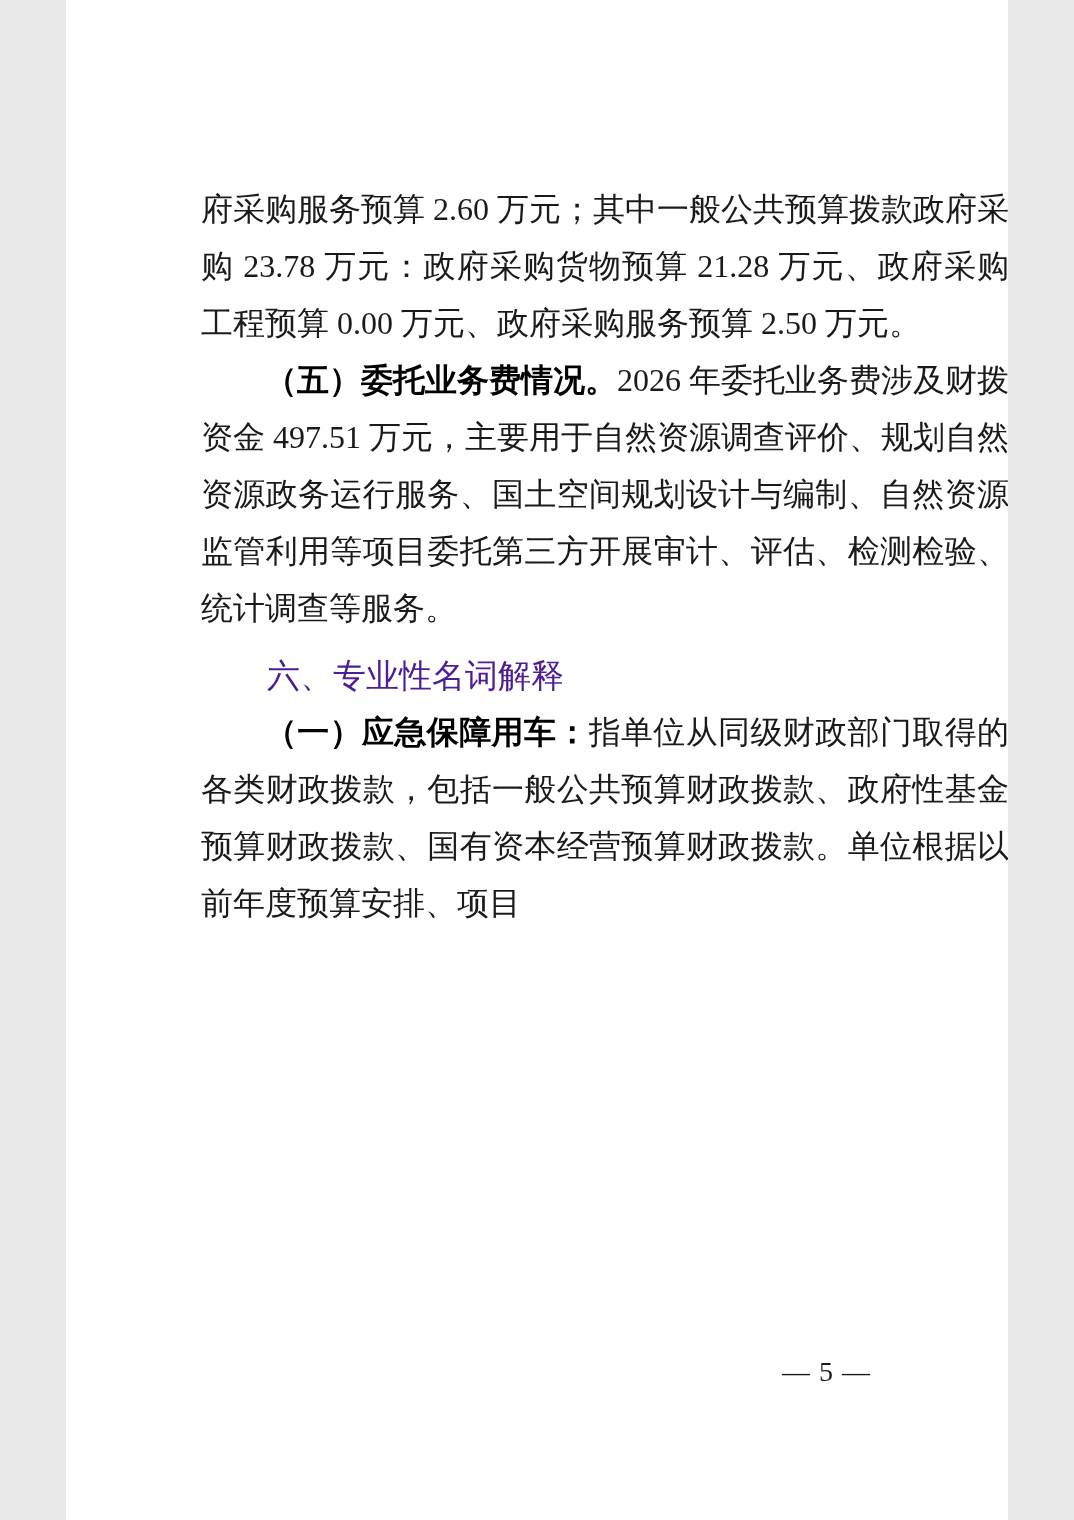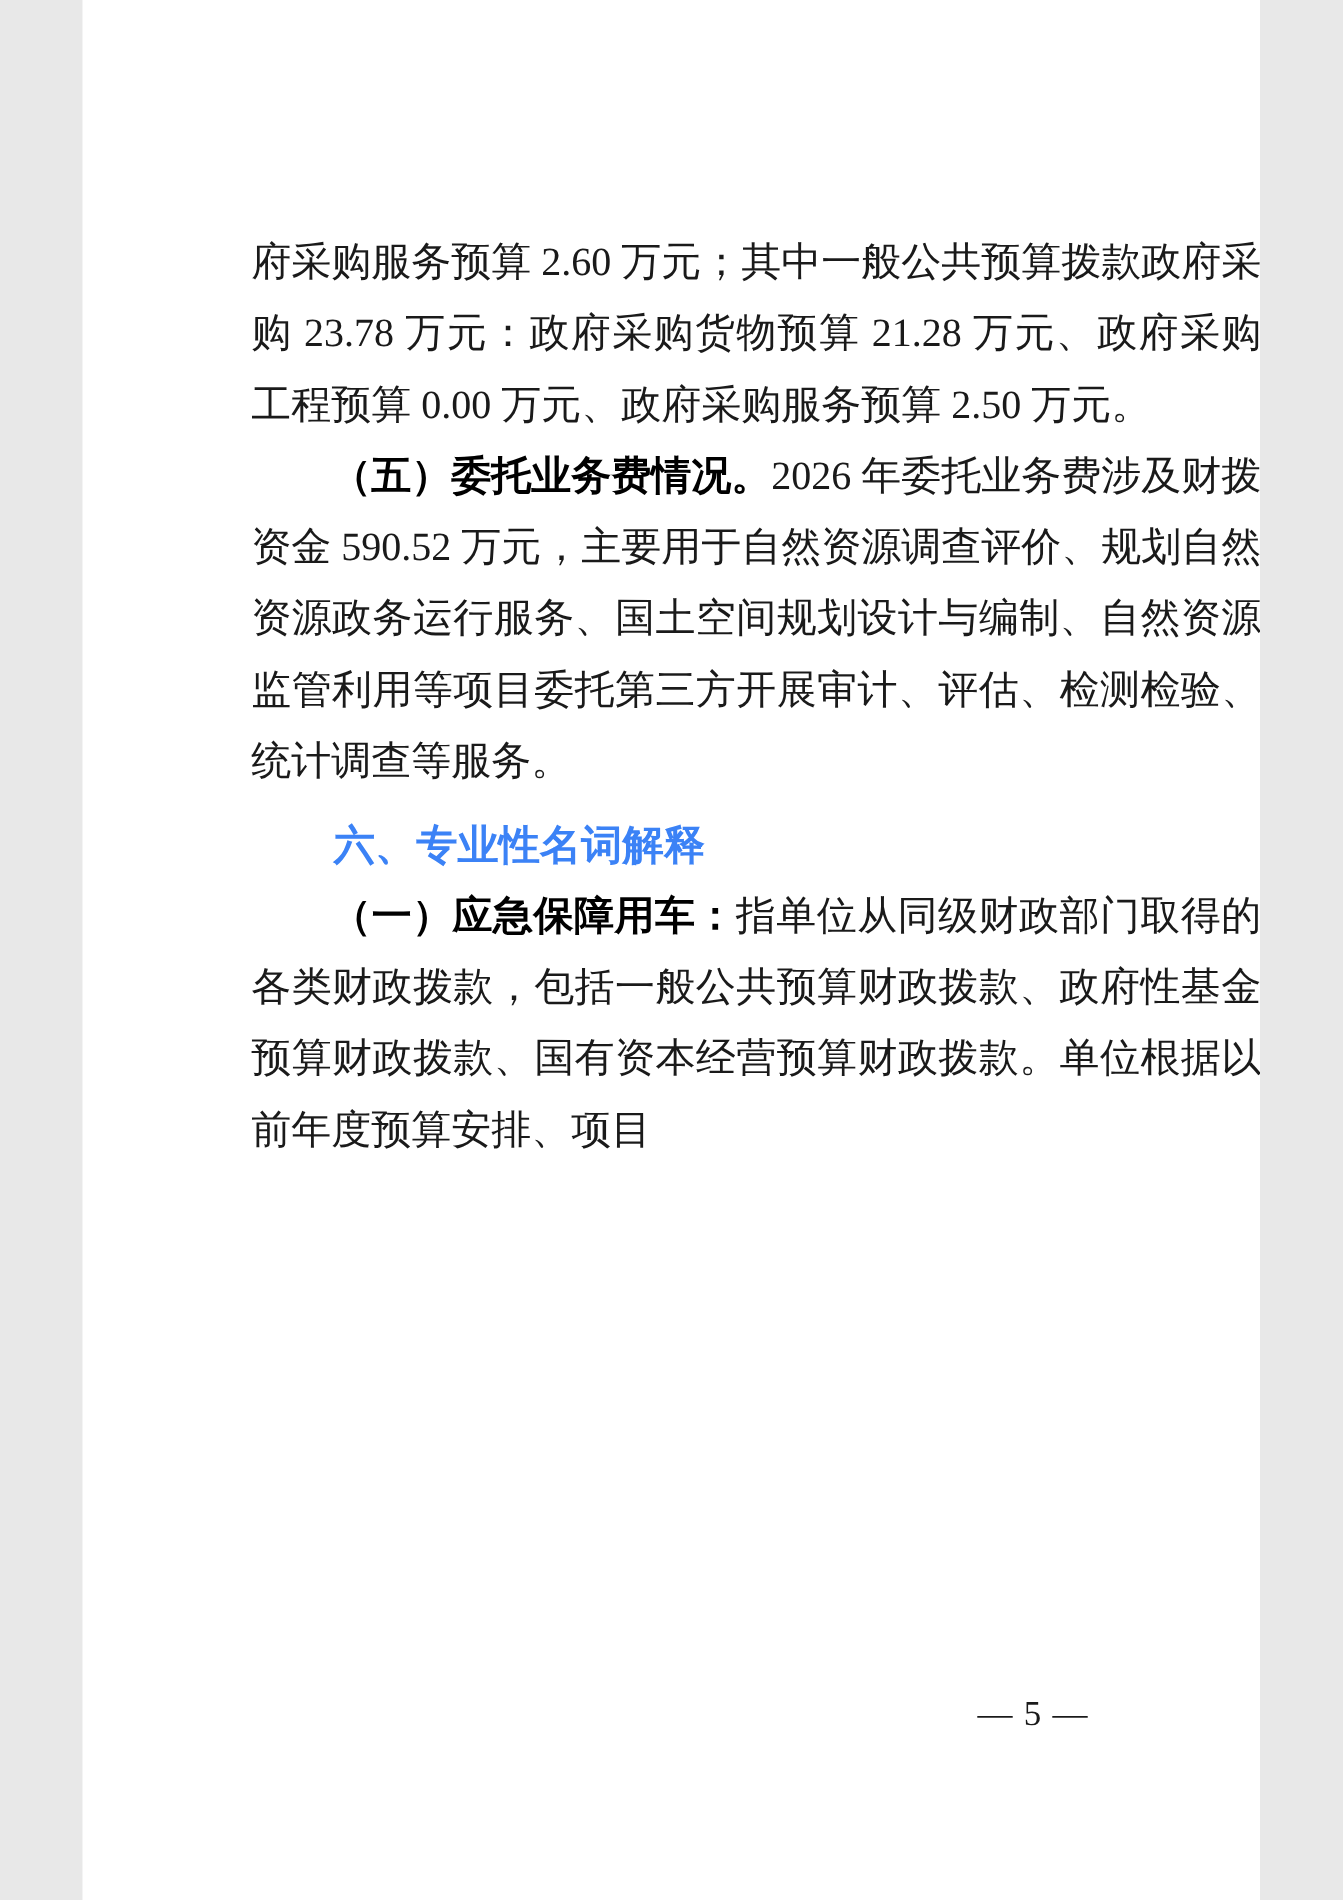--- a/index.html
+++ b/index.html
@@ -36,22 +36,22 @@
   }
   .lead {
     font-weight: bold;
     color: #000000;
   }
   .glossary-heading {
     margin: 10px 0 0 0;
     padding: 0;
     text-indent: 2em;
     font-family: "Liberation Sans", "DejaVu Sans", sans-serif;
-    font-weight: bold;
-    color: #3b82f6;
+    font-weight: normal;
+    color: #4c1d95;
     font-size: 33px;
     line-height: 57px;
   }
   .page-number {
     position: absolute;
     top: 1352px;
     right: 137px;
     font-size: 28px;
     line-height: 40px;
     color: #1a1a1a;
@@ -63,21 +63,21 @@
 
 <div class="page">
 
   <div class="content">
 
     <p class="para">府采购服务预算 2.60 万元；其中一般公共预算拨款政府采购 23.78 万元：政府采购货物预算 21.28 万元、政府采购工程预算 0.00 万元、政府采购服务预算 2.50 万元。</p>
 
 
 
     <p class="para indent">
-      <span class="lead">（五）委托业务费情况。</span><span>2026 年委托业务费涉及财拨资金 590.52 万元，主要用于自然资源调查评价、规划自然资源政务运行服务、国土空间规划设计与编制、自然资源监管利用等项目委托第三方开展审计、评估、检测检验、统计调查等服务。</span>
+      <span class="lead">（五）委托业务费情况。</span><span>2026 年委托业务费涉及财拨资金 497.51 万元，主要用于自然资源调查评价、规划自然资源政务运行服务、国土空间规划设计与编制、自然资源监管利用等项目委托第三方开展审计、评估、检测检验、统计调查等服务。</span>
     </p>
 
     <p class="glossary-heading">六、专业性名词解释</p>
 
     <p class="para indent">
       <span class="lead">（一）应急保障用车：</span><span>指单位从同级财政部门取得的各类财政拨款，包括一般公共预算财政拨款、政府性基金预算财政拨款、国有资本经营预算财政拨款。单位根据以前年度预算安排、项目</span>
     </p>
 
   </div>
 

